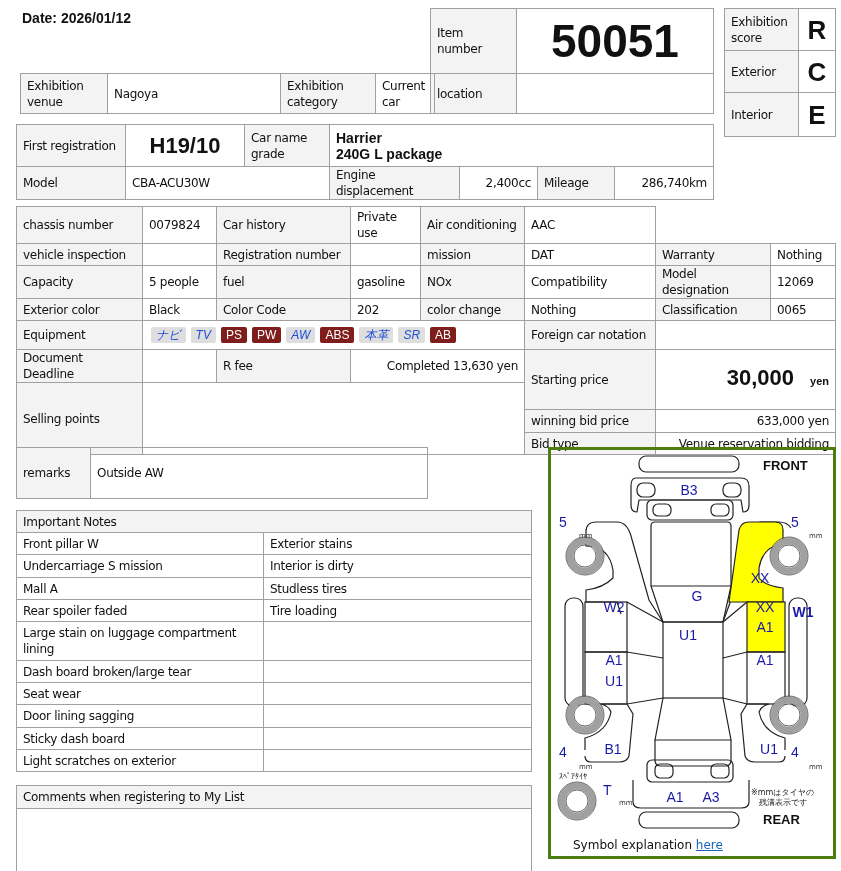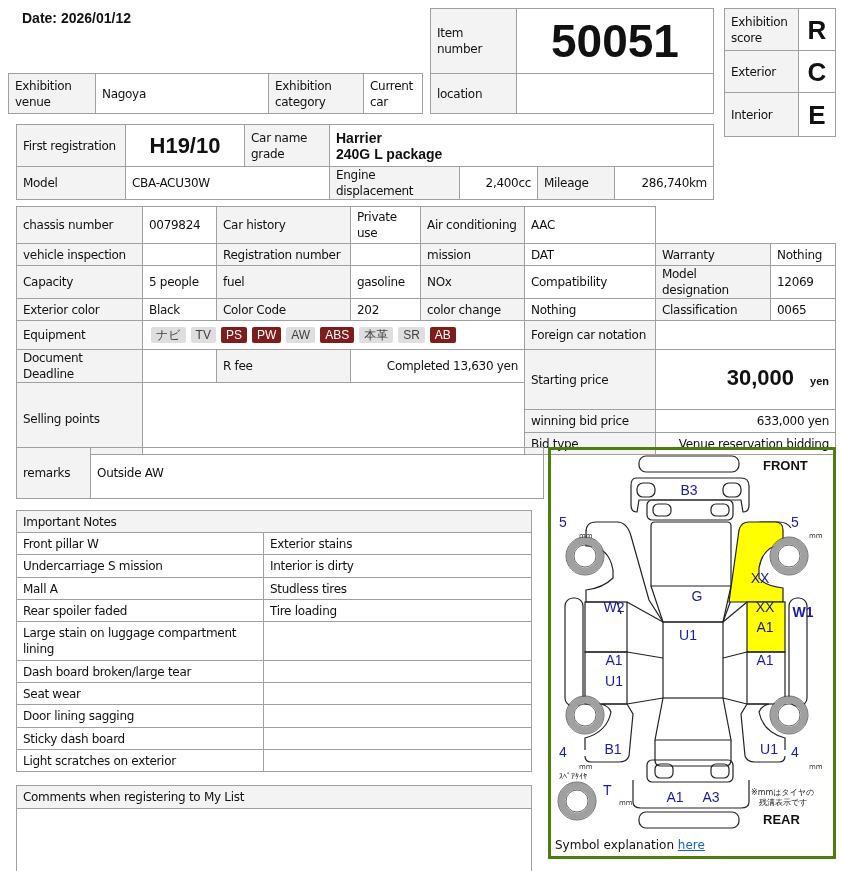--- a/index.html
+++ b/index.html
@@ -11,25 +11,25 @@
   td.lbl { background: #f3f3f3; }
   td.r { text-align: right; }
   .date { left: 22px; top: 10px; font-weight: bold; font-size: 14px; font-family: "Liberation Sans", sans-serif; }
   .bignum { font-family: "Liberation Sans", sans-serif; font-weight: bold; font-size: 46px; text-align: center; letter-spacing: 0; }
   .grade { font-family: "Liberation Sans", sans-serif; font-weight: 900; font-size: 26px; text-align: center; letter-spacing: 0; }
   .reg { font-family: "Liberation Sans", sans-serif; font-weight: bold; font-size: 22px; text-align: center; letter-spacing: 0; }
   .carname { font-family: "Liberation Sans", sans-serif; font-weight: bold; font-size: 14px; letter-spacing: 0; }
   .price { font-family: "Liberation Sans", sans-serif; font-weight: bold; font-size: 22px; letter-spacing: 0; }
   .price small { font-size: 11px; font-weight: bold; margin-left: 16px; }
   .badge { display: inline-block; height: 16px; line-height: 16px; padding: 0 5px; border-radius: 2px; font-family: "Liberation Sans", sans-serif; font-size: 12px; margin-right: 5px; color: #fff; letter-spacing: 0; }
-  .badge.off { background: #dedede; color: #404040; }
+  .badge.off { background: #dedede; color: #1d4ed8; font-style: italic; }
   .badge.on { background: #7f1d1d; }
   .diagram { left: 548px; top: 447px; width: 288px; height: 412px; border: 3px solid #4d7c0f; }
   .diagram svg { position: absolute; left: 0; top: 0; }
-  .sym { position: absolute; left: 4px; top: 388px; font-size: 12px; }
+  .sym { position: absolute; left: 22px; top: 388px; font-size: 12px; }
   .sym a { color: #1565c0; text-decoration: underline; }
   .dtext { font-family: "Liberation Sans", sans-serif; fill: #1a1aa8; font-size: 14px; }
 </style>
 </head>
 <body>
 
 <div class="abs date">Date: 2026/01/12</div>
 
 <table style="left:430px; top:8px; width:284px;">
   <colgroup>
@@ -62,21 +62,21 @@
     <td class="lbl">Exterior</td>
     <td class="grade">C</td>
   </tr>
   <tr style="height:44px">
     <td class="lbl">Interior</td>
     <td class="grade">E</td>
   </tr>
 </tbody>
   </table>
 
-<table style="left:8px; top:73px; width:415px;">
+<table style="left:20px; top:73px; width:415px;">
   <colgroup>
       <col style="width:87px">
       <col style="width:173px">
       <col style="width:95px">
       <col>
     </colgroup>
   <tbody>
       <tr style="height:40px">
     <td class="lbl">Exhibition venue</td>
     <td>Nagoya</td>
@@ -192,21 +192,21 @@
     <td class="lbl">winning bid price</td>
     <td class="r" colspan="2">633,000 yen</td>
   </tr>
   <tr style="height:22px">
     <td class="lbl">Bid type</td>
     <td class="r" colspan="2">Venue reservation bidding</td>
   </tr>
 </tbody>
   </table>
 
-<table style="left:16px; top:447px; width:528px;padding-left:24px;">
+<table style="left:16px; top:447px; width:412px;padding-left:24px;">
   <colgroup>
       <col style="width:74px">
       <col>
     </colgroup>
   <tbody>
       <tr style="height:51px">
     <td class="lbl">remarks</td>
     <td>Outside AW</td>
   </tr>
 </tbody>

